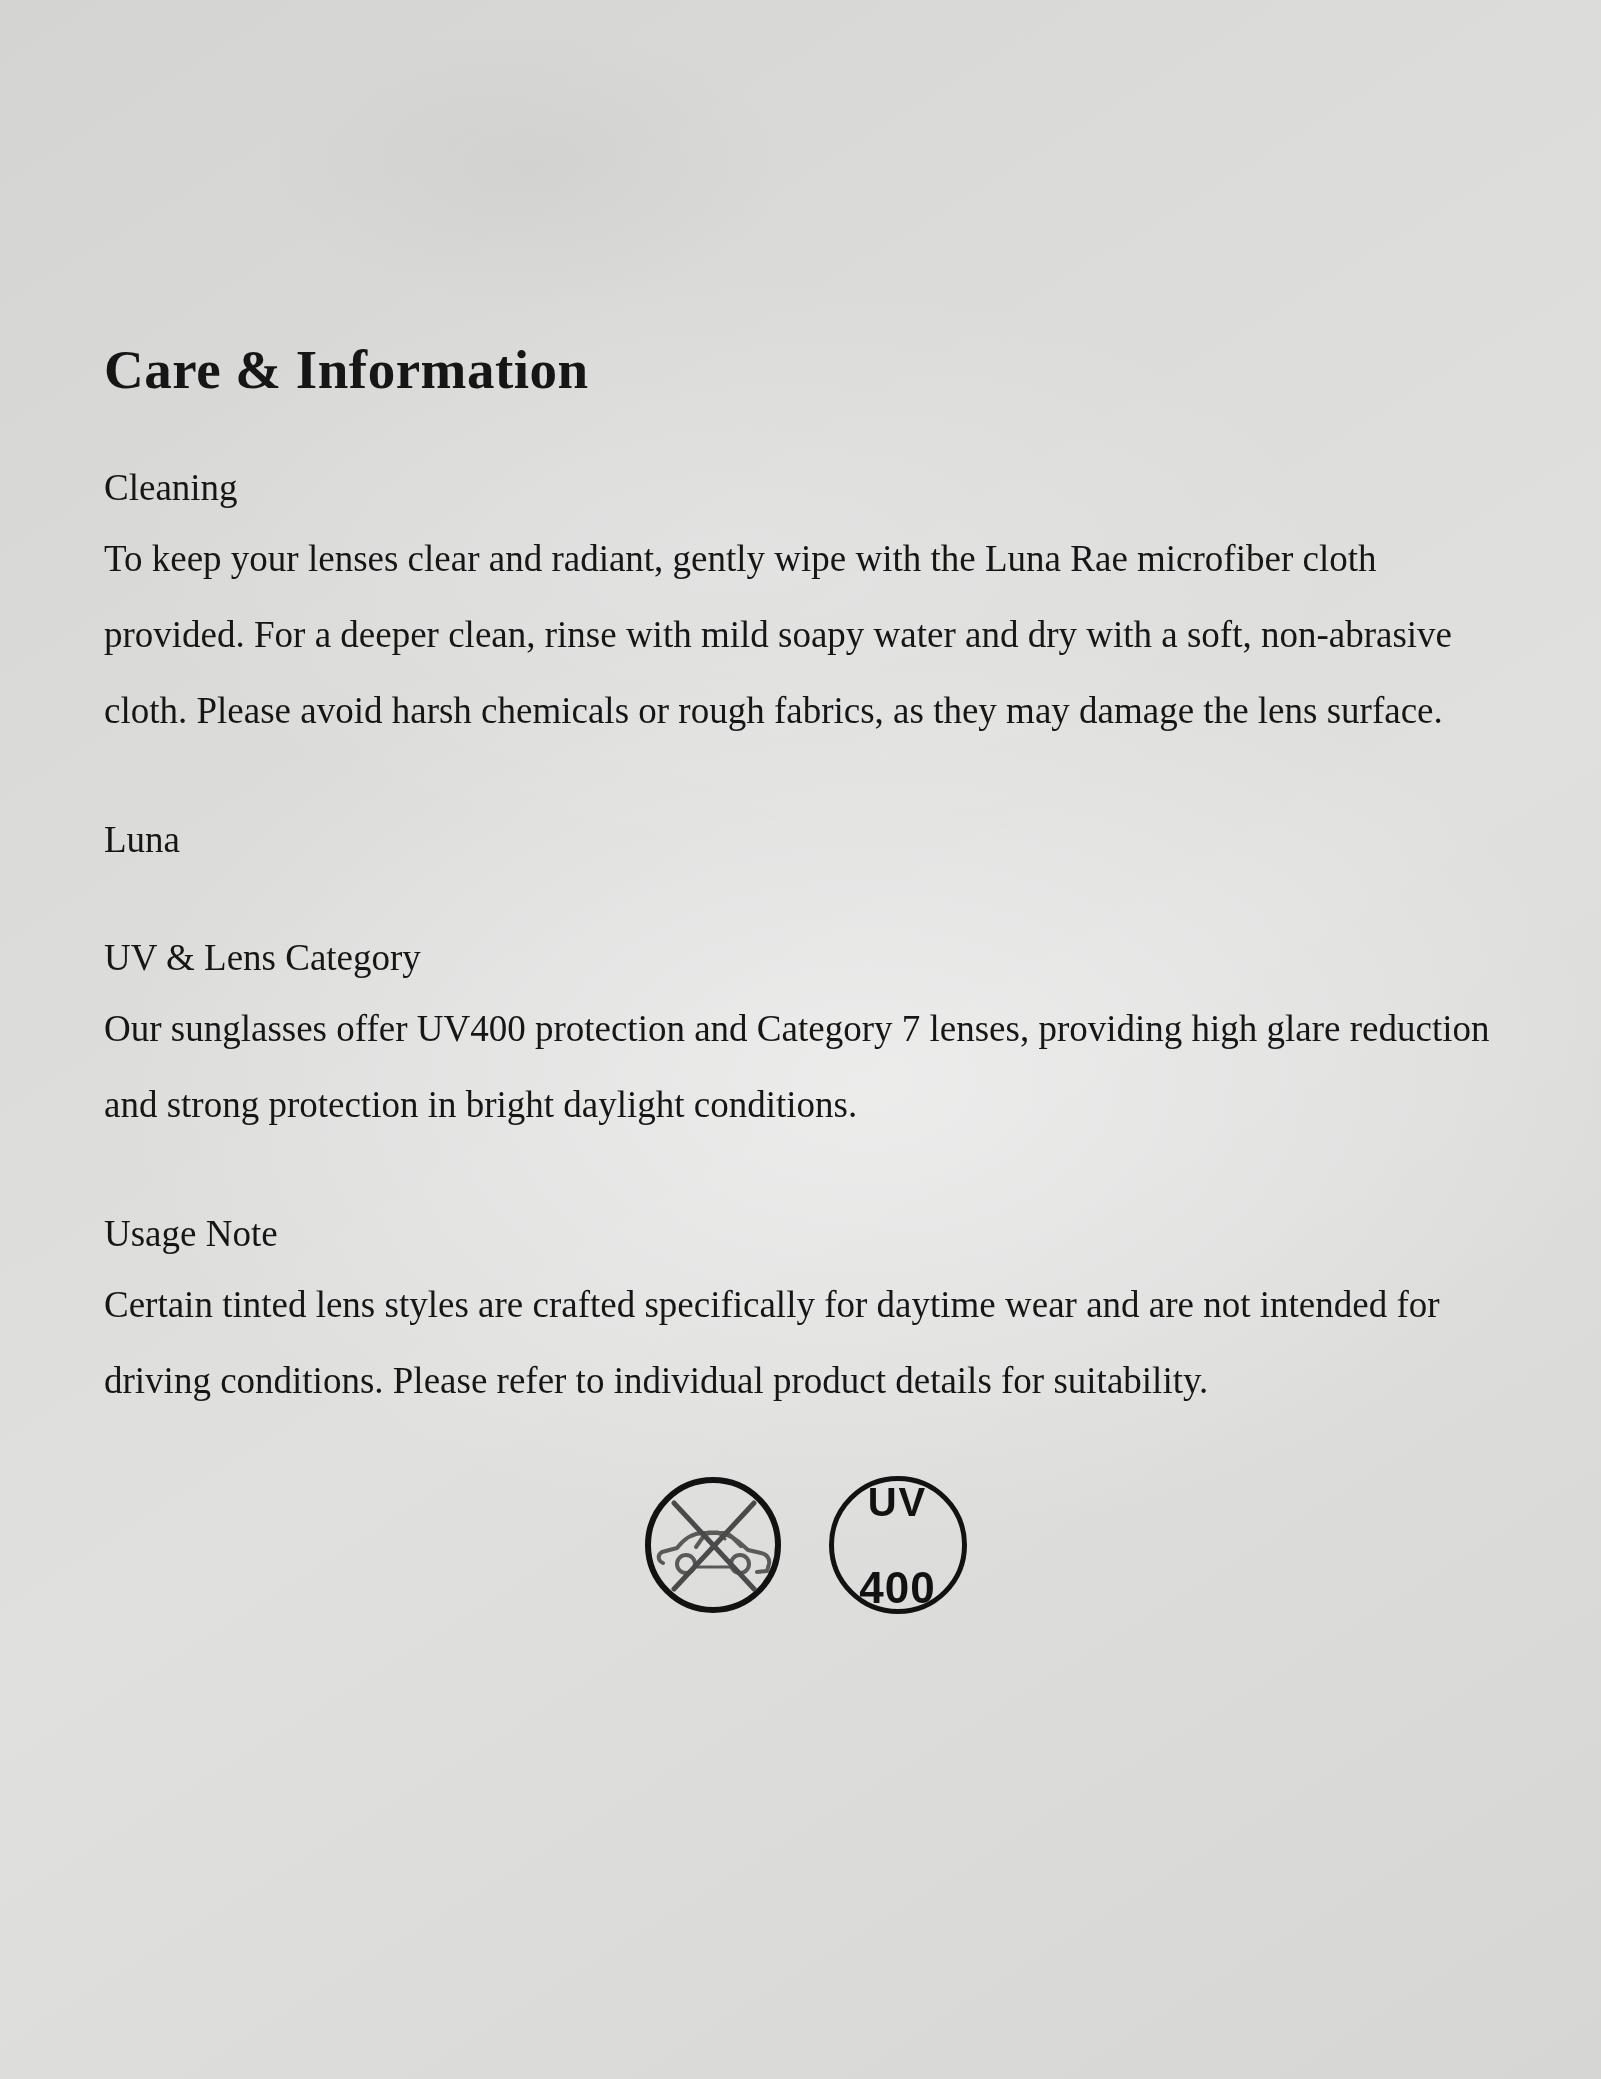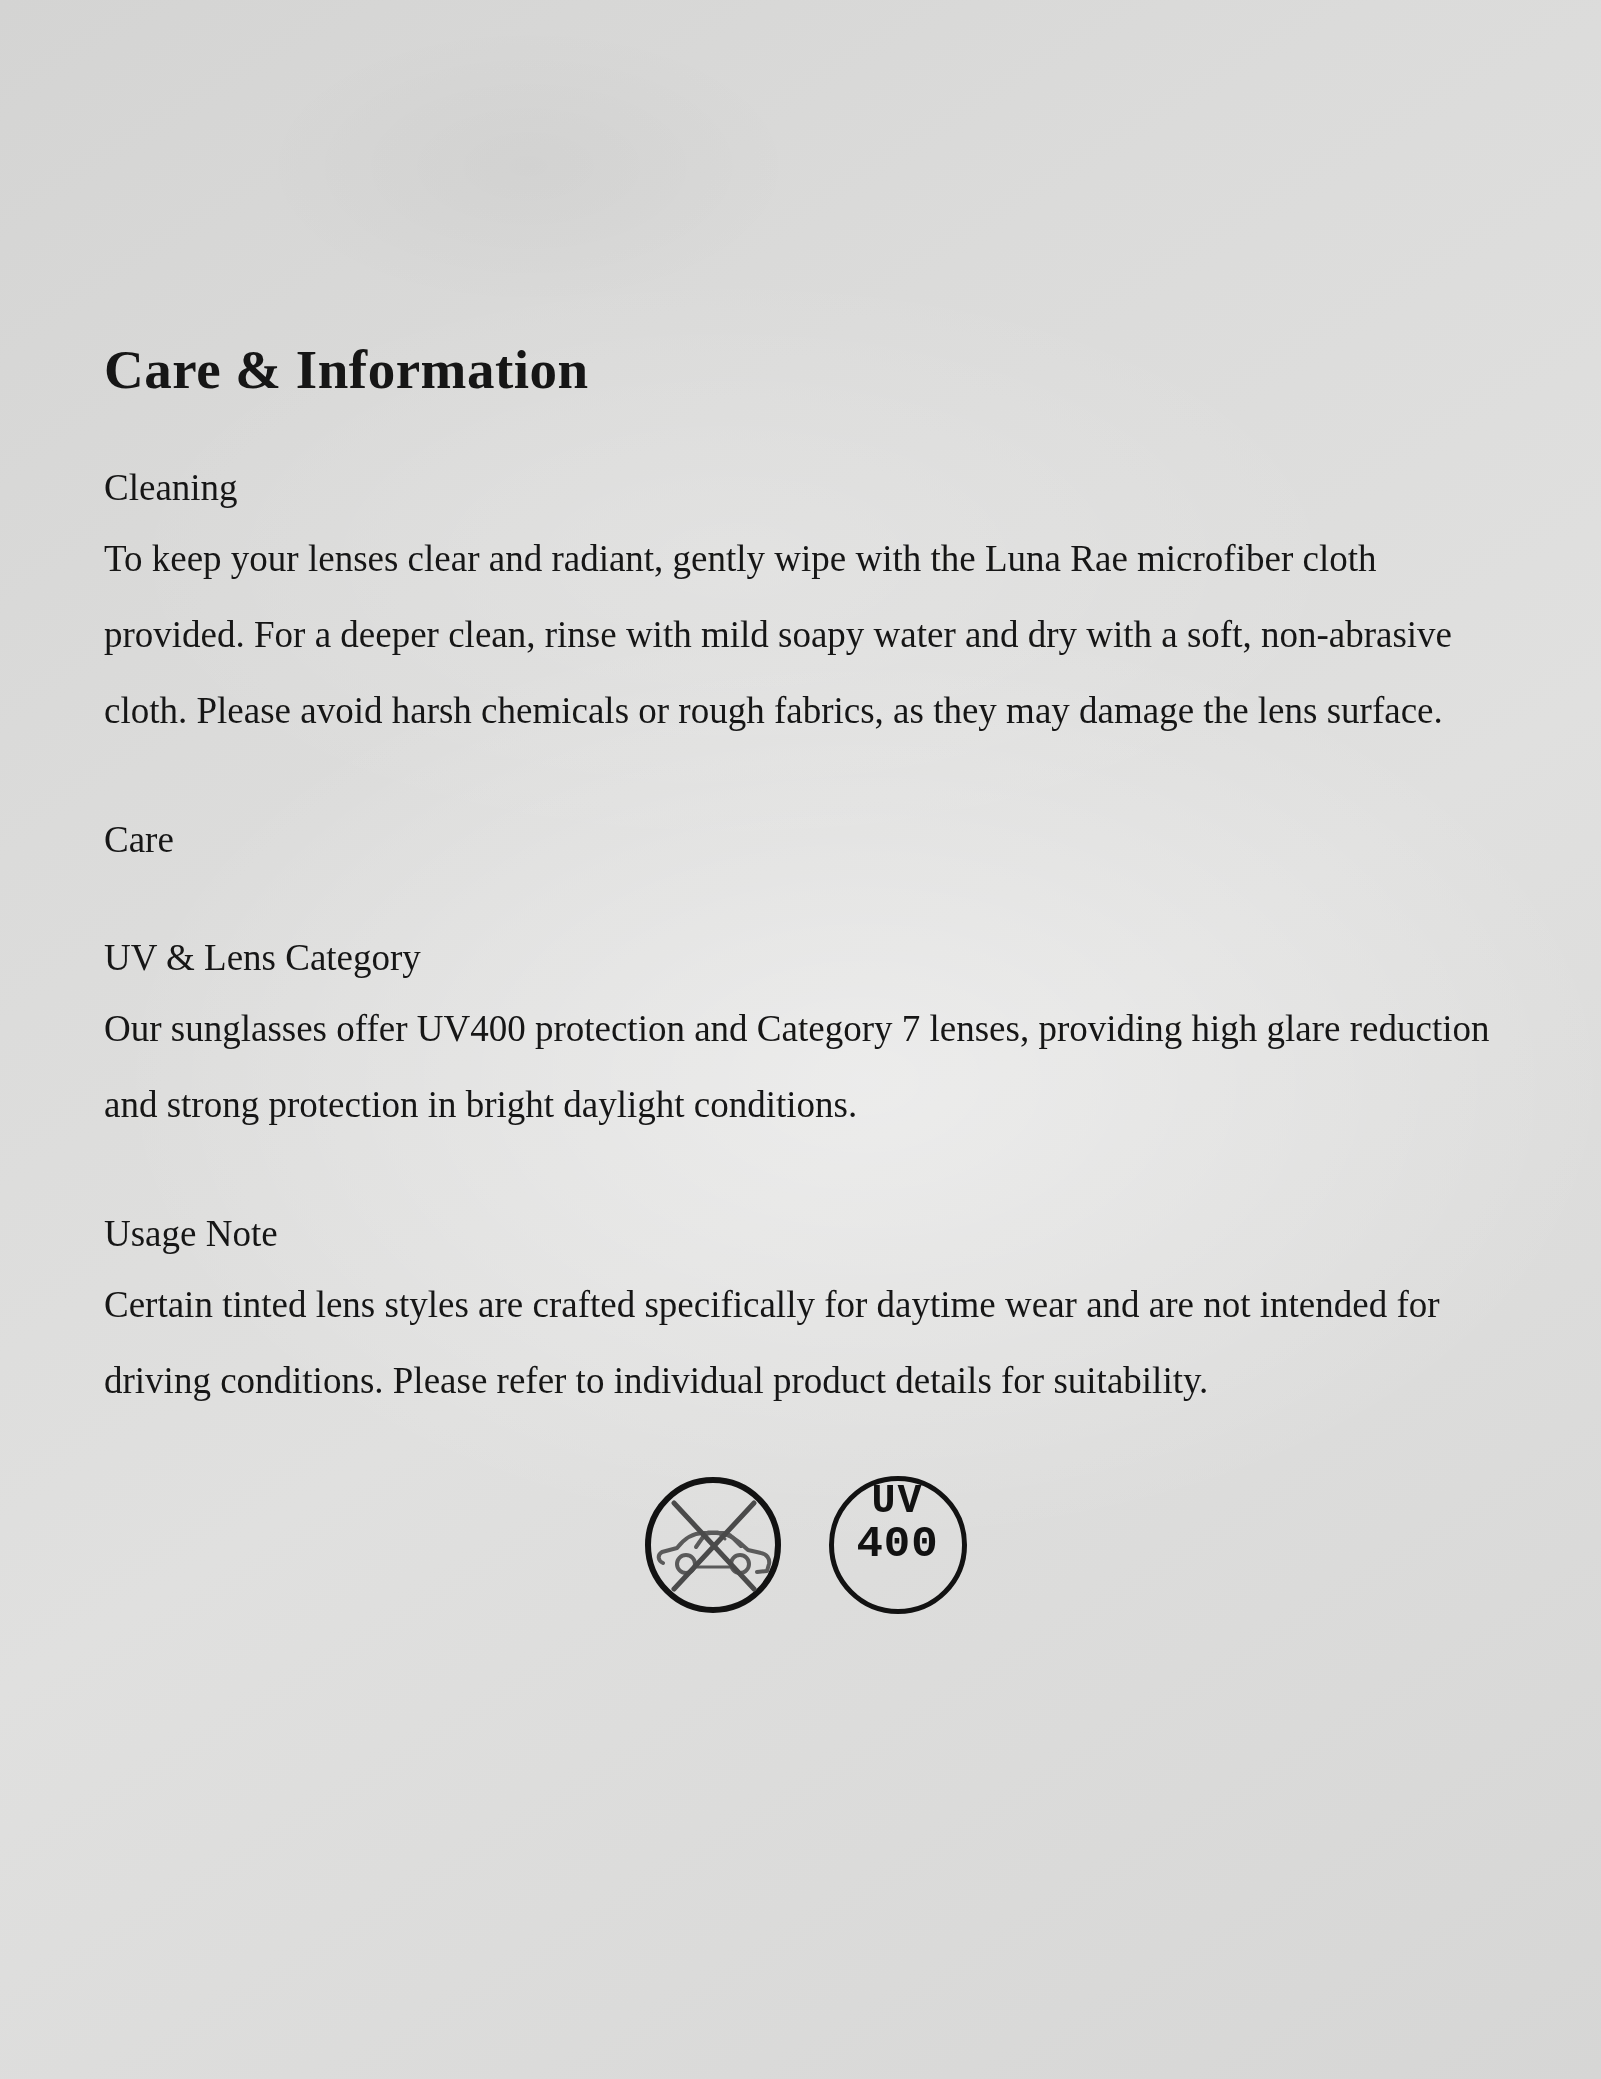--- a/index.html
+++ b/index.html
@@ -59,23 +59,23 @@
     flex: 0 0 auto;
   }
   .uv-badge {
     width: 138px;
     height: 138px;
     border: 5px solid #121212;
     border-radius: 50%;
     box-sizing: border-box;
     display: flex;
     flex-direction: column;
-    justify-content: flex-start;
+    justify-content: space-between;
     align-items: center;
-    font-family: Liberation Mono, monospace;
+    font-family: Liberation Sans, sans-serif;
     font-weight: 700;
     color: #121212;
   }
   .uv-badge .l1 {
     font-size: 40px;
     line-height: 42px;
     letter-spacing: 2px;
   }
   .uv-badge .l2 {
     font-size: 44px;
@@ -91,21 +91,21 @@
   <div class="content">
 
     <h1 class="page-title">Care &amp; Information</h1>
 
     <div class="section">
       <h3>Cleaning</h3>
       <p>To keep your lenses clear and radiant, gently wipe with the Luna Rae microfiber cloth provided. For a deeper clean, rinse with mild soapy water and dry with a soft, non-abrasive cloth. Please avoid harsh chemicals or rough fabrics, as they may damage the lens surface.</p>
     </div>
 
     <div class="section">
-      <h3>Care</h3>
+      <h3>Luna</h3>
     </div>
 
     <div class="section">
       <h3>UV &amp; Lens Category</h3>
       <p>Our sunglasses offer UV400 protection and Category 7 lenses, providing high glare reduction and strong protection in bright daylight conditions.</p>
     </div>
 
     <div class="section">
       <h3>Usage Note</h3>
       <p>Certain tinted lens styles are crafted specifically for daytime wear and are not intended for driving conditions. Please refer to individual product details for suitability.</p>

